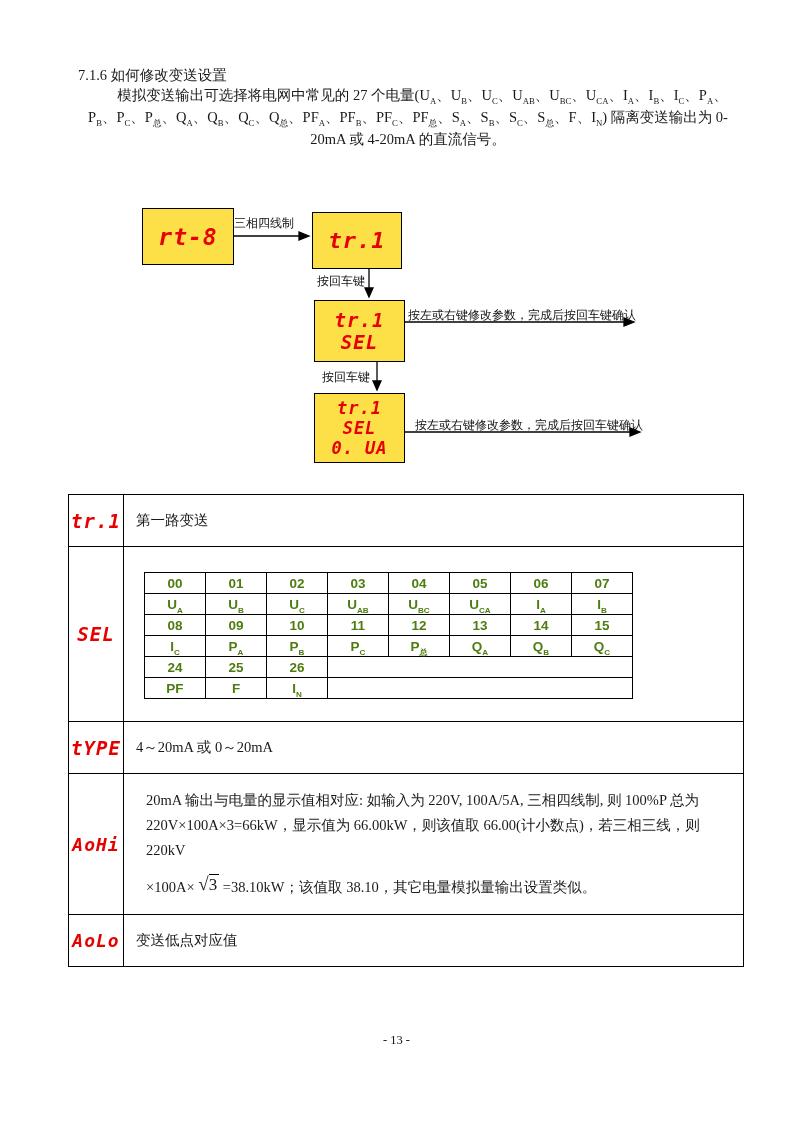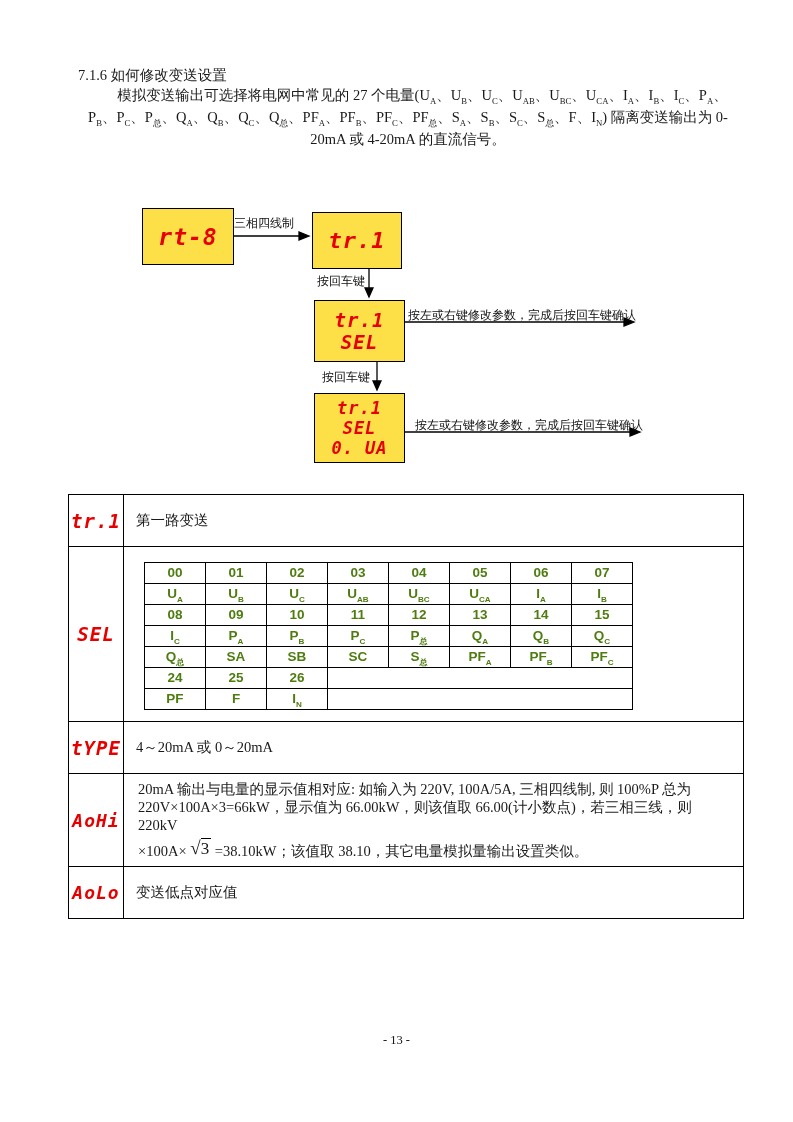--- a/index.html
+++ b/index.html
@@ -36,21 +36,21 @@
   td.lbl{width:54px;text-align:center;padding:0;}
   td.content{width:595px;font-size:14.5px;padding:16px 12px;}
   td.sel-outer{padding:0;vertical-align:top;}
   table.inner{border-collapse:collapse;margin:3px 0 0 20px;}
   table.inner td{
     border:1px solid #000;width:60px;height:20px;text-align:center;
     font-family:"Liberation Sans","DejaVu Sans",sans-serif;
     font-weight:bold;font-size:13.5px;color:#4d7c0f;padding:0;
   }
   table.inner td.merged{width:300px;}
-  .aohi-p{margin:2px;line-height:18px;}
+  .aohi-p{margin:10px;line-height:25px;}
   .aohi-p2{margin-top:7px;}
   .sqrt{display:inline-block;font-size:17px;transform:translateY(-2px);}
   .radical{font-size:19px;}
   .radicand{border-top:1.6px solid #000;padding:0 2px 0 0;}
   .intro{line-height:22px;font-size:14.5px;text-indent:2em;margin:0;text-align:center;}
   .pageno{font-size:12.5px;color:#111;}
 </style>
 </head>
 <body>
 
@@ -147,30 +147,20 @@
                 <td>I<sub>C</sub></td>
                 <td>P<sub>A</sub></td>
                 <td>P<sub>B</sub></td>
                 <td>P<sub>C</sub></td>
                 <td>P<sub>总</sub></td>
                 <td>Q<sub>A</sub></td>
                 <td>Q<sub>B</sub></td>
                 <td>Q<sub>C</sub></td>
               </tr>
               <tr>
-                <td>Q<sub>总</sub></td>
-                <td>SA</td>
-                <td>SB</td>
-                <td>SC</td>
-                <td>S<sub>总</sub></td>
-                <td>PF<sub>A</sub></td>
-                <td>PF<sub>B</sub></td>
-                <td>PF<sub>C</sub></td>
-              </tr>
-              <tr>
                 <td>24</td>
                 <td>25</td>
                 <td>26</td>
                 <td colspan="5" class="merged"></td>
               </tr>
               <tr>
                 <td>PF</td>
                 <td>F</td>
                 <td>I<sub>N</sub></td>
                 <td colspan="5" class="merged"></td>

